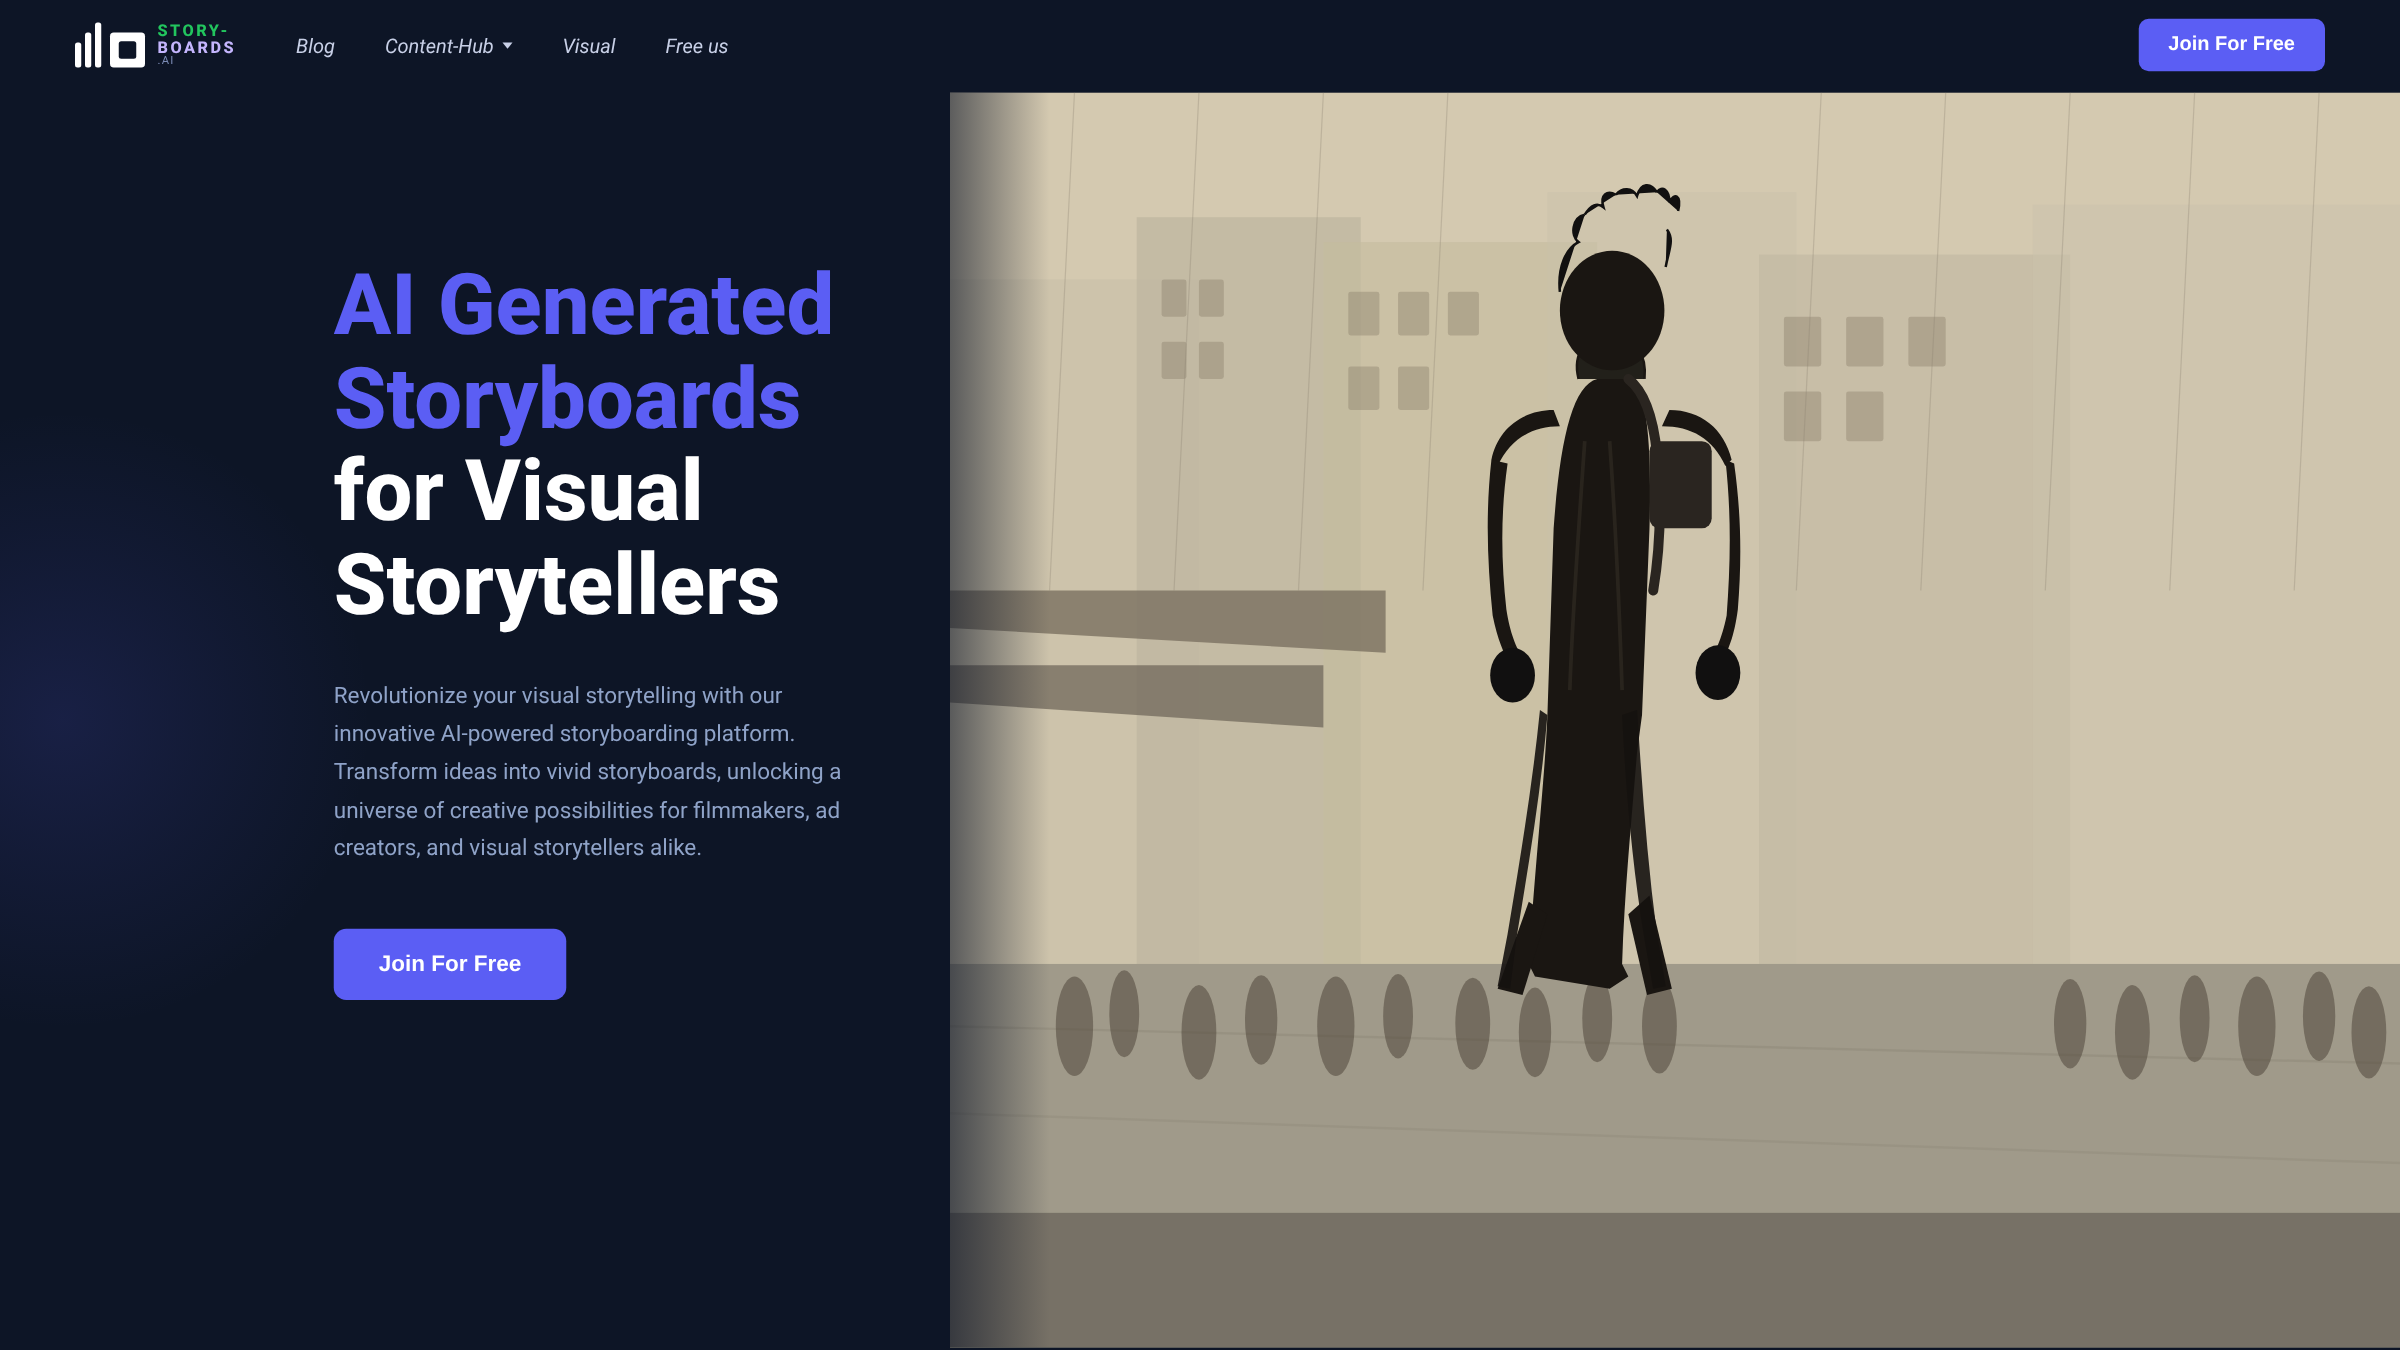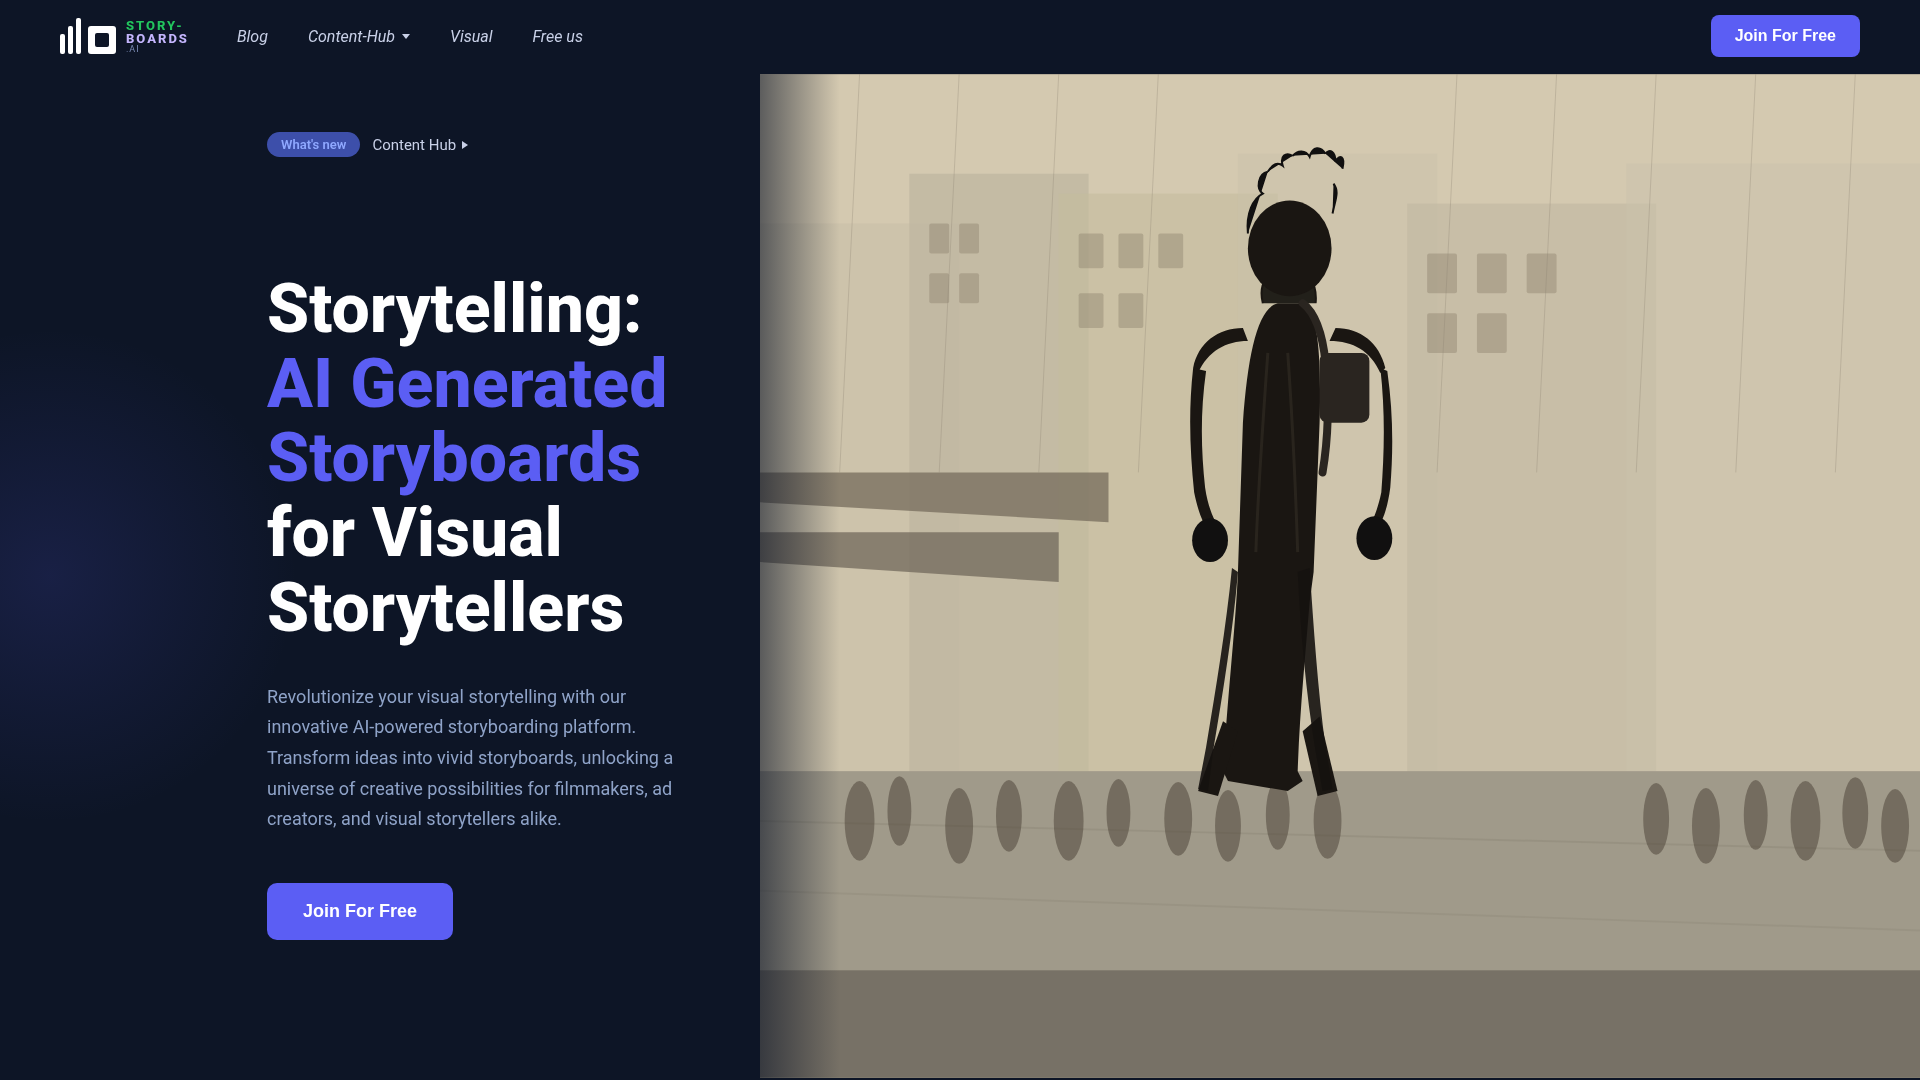--- a/index.html
+++ b/index.html
@@ -302,31 +302,23 @@
     <button class="btn-join-nav">Join For Free</button>
   </div>
 </nav>
 
 <div class="main-container">
 
   <div class="bg-glow"></div>
 
   <div class="left-content">
 
-    <div class="breadcrumb-row">
-      <span class="badge-new">What's new</span>
-      <a href="#" class="breadcrumb-link">
-        <span>Content Hub</span>
-        <span class="breadcrumb-arrow"></span>
-      </a>
-    </div>
 
     <h1 class="hero-heading">
       <br>
-      <span>Storytelling:</span>
       <span class="highlight">AI Generated Storyboards</span>
       <span>for Visual</span>
       <br>
       <span>Storytellers</span>
     </h1>
 
     <p class="hero-description">Revolutionize your visual storytelling with our innovative AI-powered storyboarding platform. Transform ideas into vivid storyboards, unlocking a universe of creative possibilities for filmmakers, ad creators, and visual storytellers alike.</p>
 
     <button class="btn-join-hero">Join For Free</button>
   </div>

